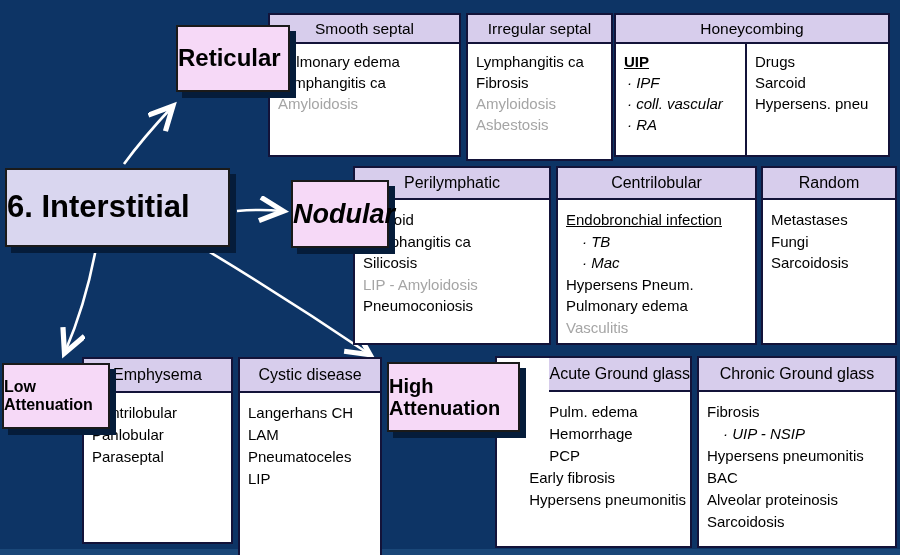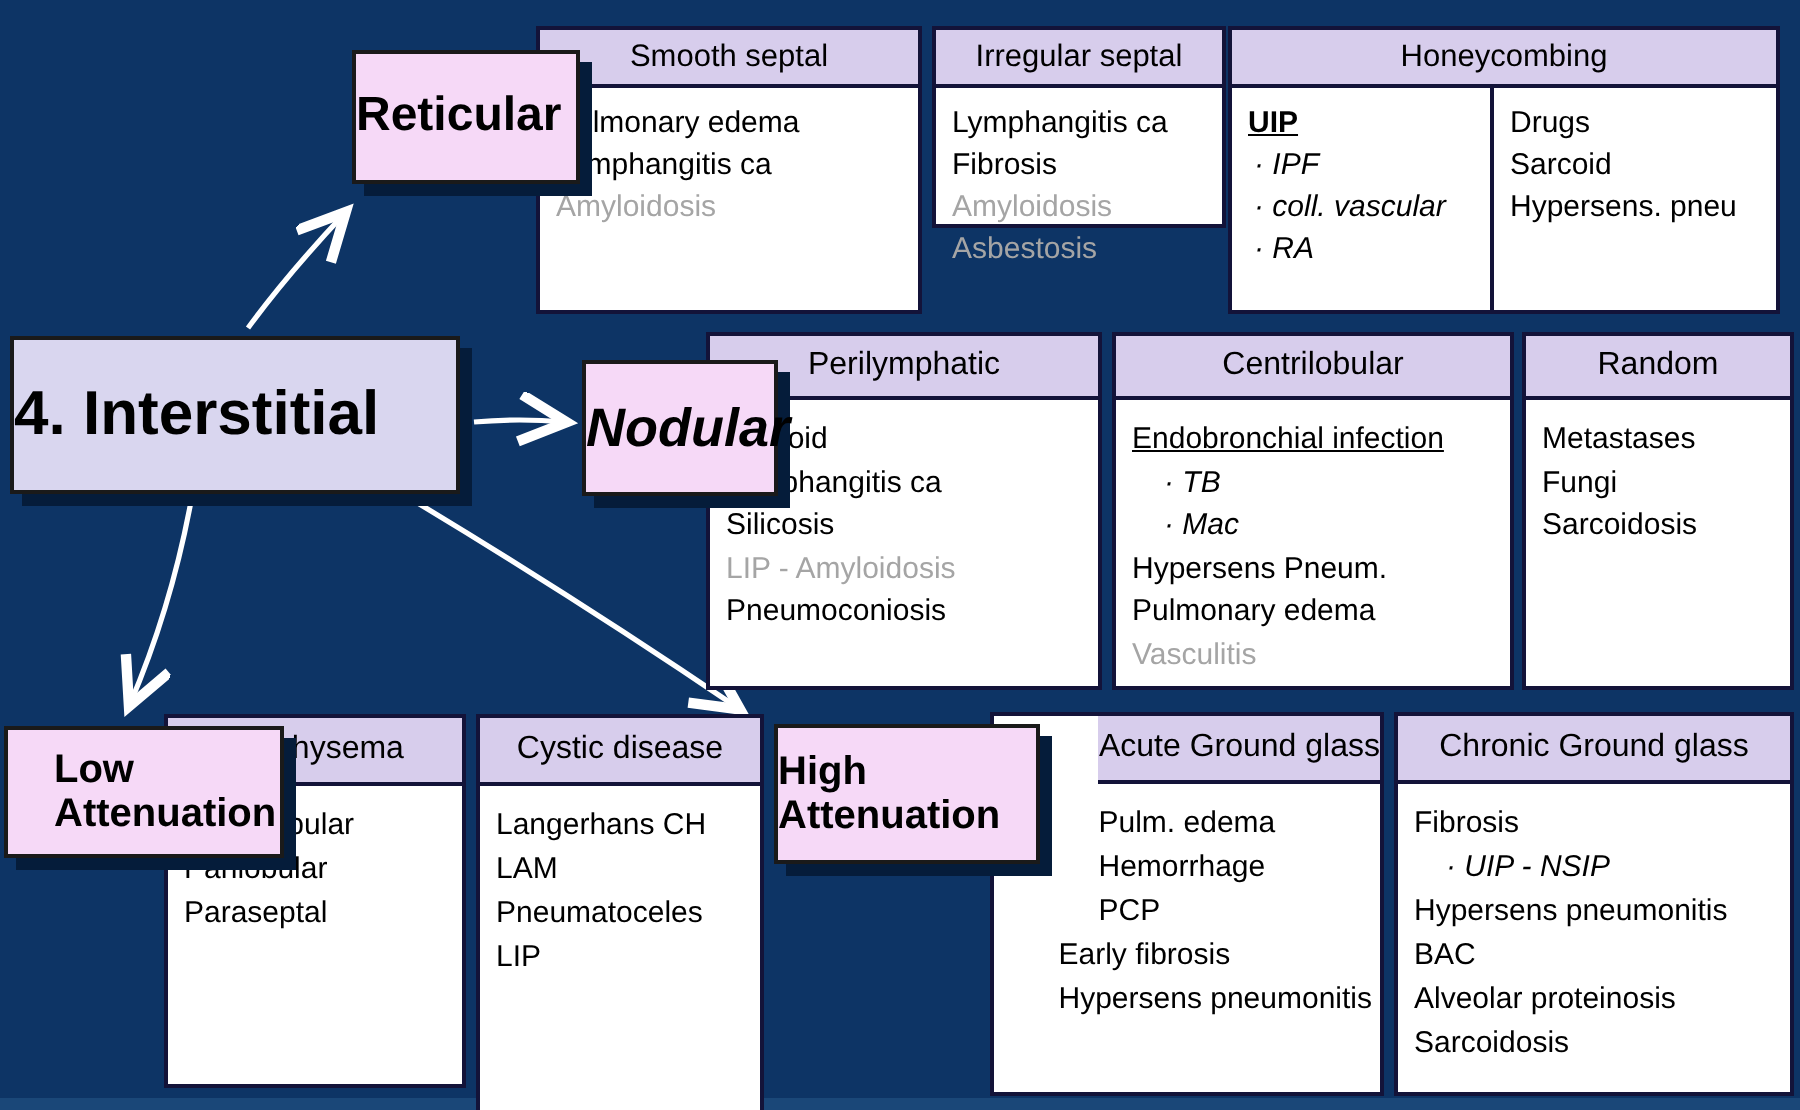--- a/index.html
+++ b/index.html
@@ -54,21 +54,21 @@
   .item{white-space:nowrap;}
   .item.muted{color:var(--muted);}
   .item.bold{font-weight:bold;}
   .item.underline{text-decoration:underline;}
   .item.italic{font-style:italic;}
   .item.b1{padding-left:3px;}
   .item.b2{padding-left:16px;}
   .item.indent{padding-left:20px;}
   
   #t-smooth   {left:268px;top:13px;width:193px;height:144px;}
-  #t-irregular{left:466px;top:13px;width:147px;height:101px;}
+  #t-irregular{left:466px;top:13px;width:147px;height:148px;}
   #t-honey    {left:614px;top:13px;width:276px;height:144px;}
   #t-peri     {left:353px;top:166px;width:198px;height:179px;}
   #t-centri   {left:556px;top:166px;width:201px;height:179px;}
   #t-random   {left:761px;top:166px;width:136px;height:179px;}
   #t-emphysema{left:82px; top:357px;width:151px;height:187px;}
   #t-cystic   {left:238px;top:357px;width:144px;height:227px;}
   #t-acute    {left:495px;top:356px;width:197px;height:192px;align-items:flex-end;}
   #t-chronic  {left:697px;top:356px;width:200px;height:192px;}
   
   .label-box{
@@ -82,21 +82,21 @@
     z-index:4;
     line-height:1.12;
   }
   #l-interstitial{
     left:5px;top:168px;width:225px;height:79px;
     background:var(--lav);
     font-size:31px;
   }
   #l-reticular{left:176px;top:25px;width:114px;height:67px;font-size:24px;}
   #l-nodular  {left:291px;top:180px;width:98px;height:68px;font-size:27px;font-style:italic;}
-  #l-low      {left:2px;  top:363px;width:140px;height:66px;font-size:20px;padding-left:23px;}
+  #l-low      {left:2px;  top:363px;width:108px;height:66px;font-size:16px;}
   #l-high     {left:387px;top:362px;width:133px;height:70px;font-size:20px;}
   
   #arrows{position:absolute;inset:0;z-index:2;}
 </style>
 </head>
 <body>
 
 <div class="stage">
 
   <svg id="arrows" width="900" height="555" viewBox="0 0 900 555">
@@ -227,21 +227,21 @@
           <div class="item italic b2">· UIP - NSIP</div>
           <div class="item">Hypersens pneumonitis</div>
           <div class="item">BAC</div>
           <div class="item">Alveolar proteinosis</div>
           <div class="item">Sarcoidosis</div>
         </div>
       </div>
   </div>
 
   <div class="label-box" id="l-interstitial">
-    <span>4. Interstitial</span>
+    <span>6. Interstitial</span>
   </div>
   <div class="label-box" id="l-reticular">
     <span>Reticular</span>
   </div>
   <div class="label-box" id="l-nodular">
     <span>Nodular</span>
   </div>
   <div class="label-box" id="l-low">
     <span>Low</span>
     <span>Attenuation</span>

